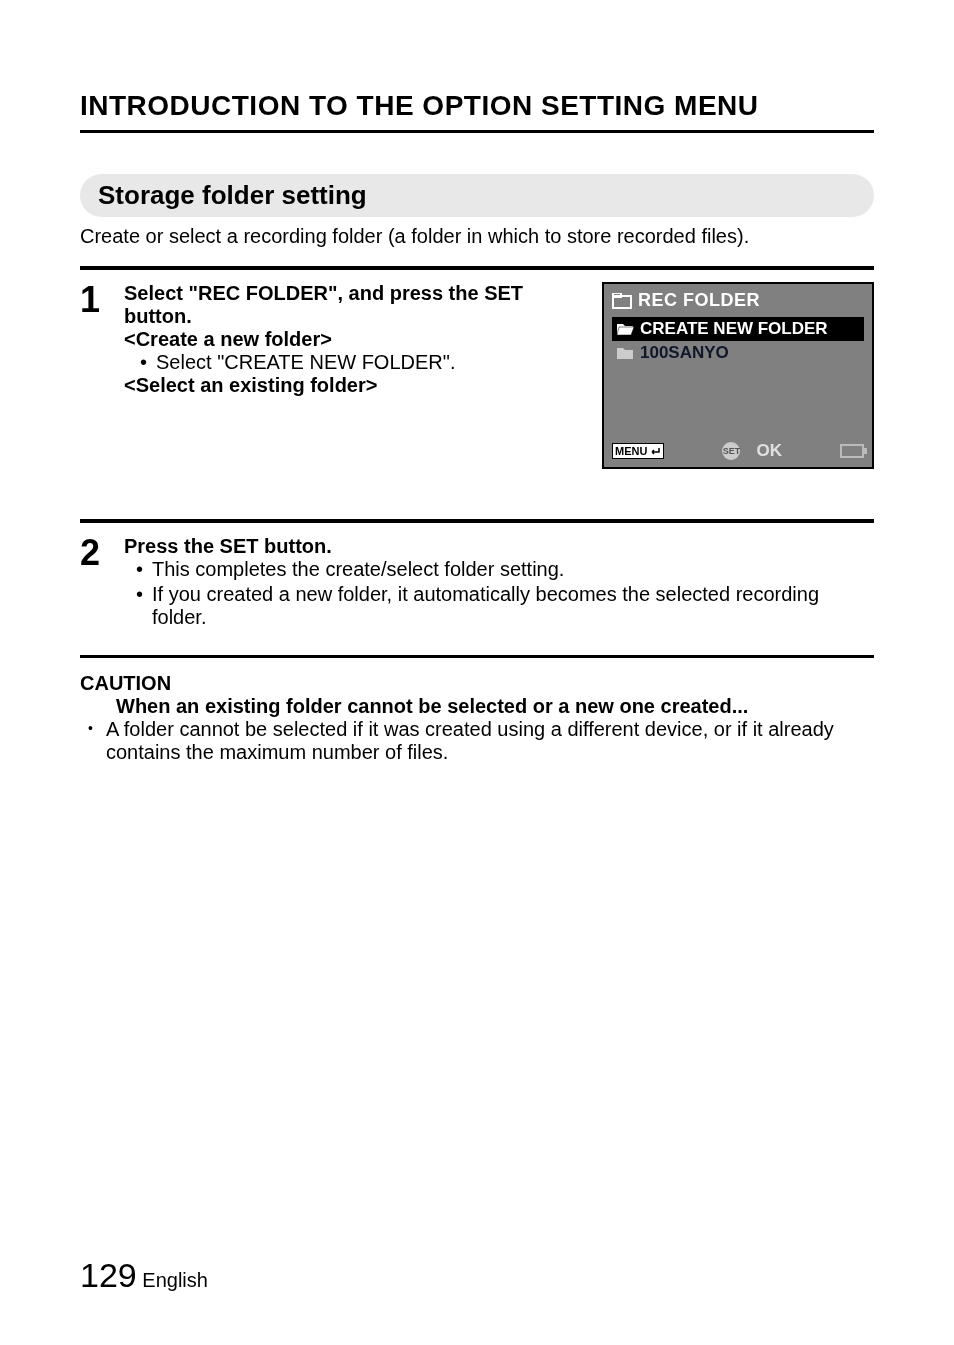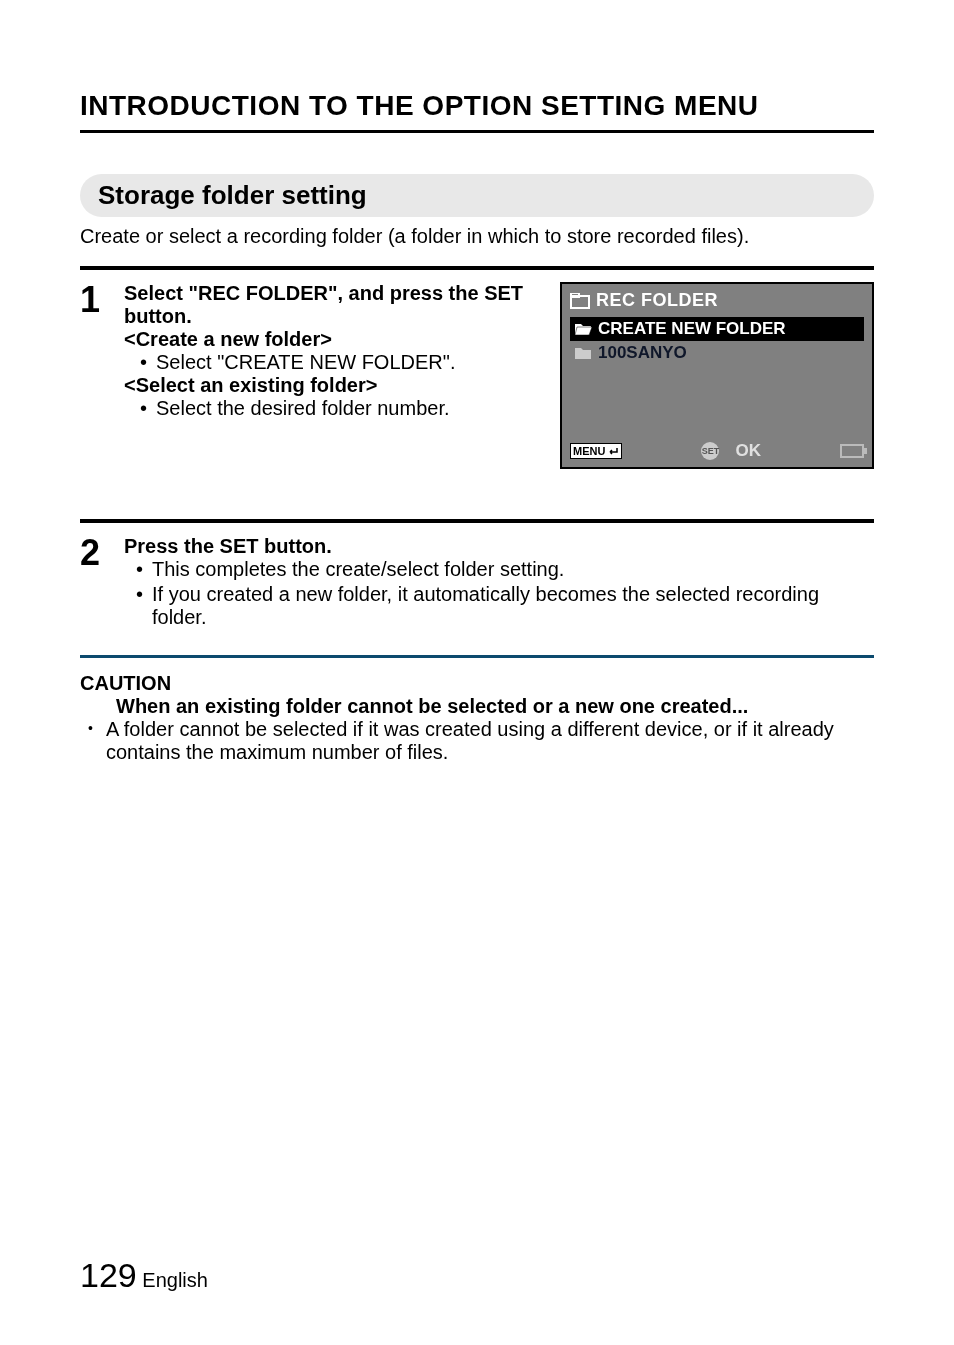--- a/index.html
+++ b/index.html
@@ -87,21 +87,21 @@
       content: "•";
       position: absolute;
       left: 0;
       top: 0;
       font-size: 20px;
     }
     .screen-wrap {
       margin-left: auto;
     }
     .screen {
-      width: 314px;
+      width: 272px;
       border: 2px solid #000;
       background: #808080;
       font-family: Arial, sans-serif;
     }
     .screen-title-row {
       display: flex;
       align-items: center;
       padding: 6px 8px;
       gap: 6px;
     }
@@ -176,21 +176,21 @@
     .battery::after {
       content: "";
       position: absolute;
       right: -5px;
       top: 2px;
       width: 3px;
       height: 6px;
       background: #bbb;
     }
     .caution-block {
-      border-top: 3px solid #0c4a6e;
+      border-top: 3px solid #000000;
       padding-top: 14px;
       font-size: 20px;
     }
     .caution-title {
       font-weight: bold;
     }
     .caution-sub {
       font-weight: bold;
       margin-left: 36px;
     }
@@ -247,23 +247,20 @@
 <div class="step-row">
   <div class="step-num">1</div>
   <div class="step1-flex">
     <div class="step1-text step-body">
       <b>Select "REC FOLDER", and press the SET button.</b><br>
       <span class="sub-head">&lt;Create a new folder&gt;</span>
       <ul class="bullet-list">
         <li>Select "CREATE NEW FOLDER".</li>
       </ul>
       <span class="sub-head">&lt;Select an existing folder&gt;</span>
-      <ul class="bullet-list">
-        <li>Select the desired folder number.</li>
-      </ul>
     </div>
 
     <div class="screen-wrap">
       <div class="screen">
         <div class="screen-title-row">
           <svg class="icon" width="20" height="16" viewBox="0 0 20 16">
             <rect x="1" y="3" width="18" height="12" fill="none" stroke="#fff" stroke-width="2"></rect>
             <rect x="1" y="0" width="8" height="4" fill="none" stroke="#fff" stroke-width="2"></rect>
           </svg>
           <span class="screen-title">REC FOLDER</span>

